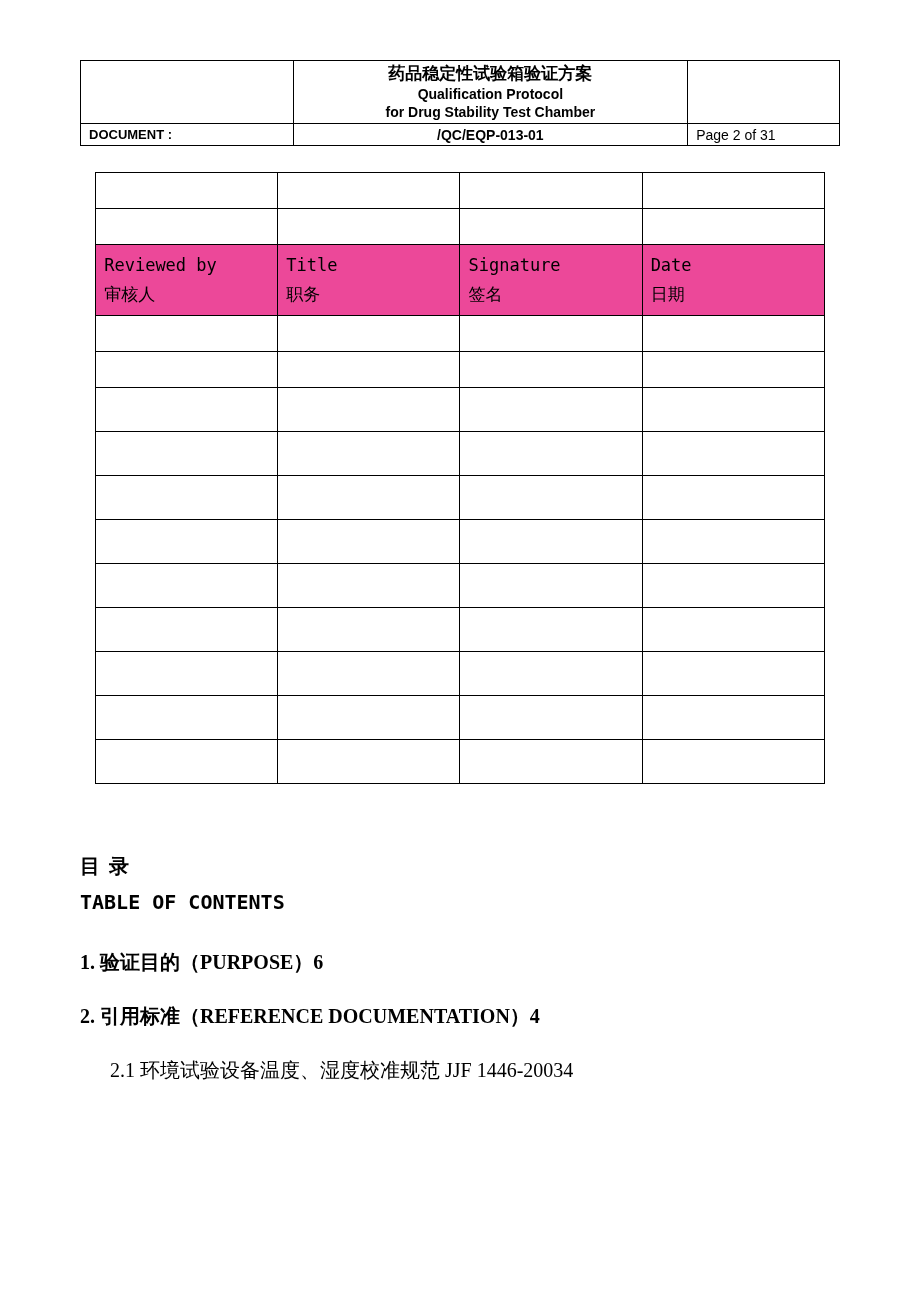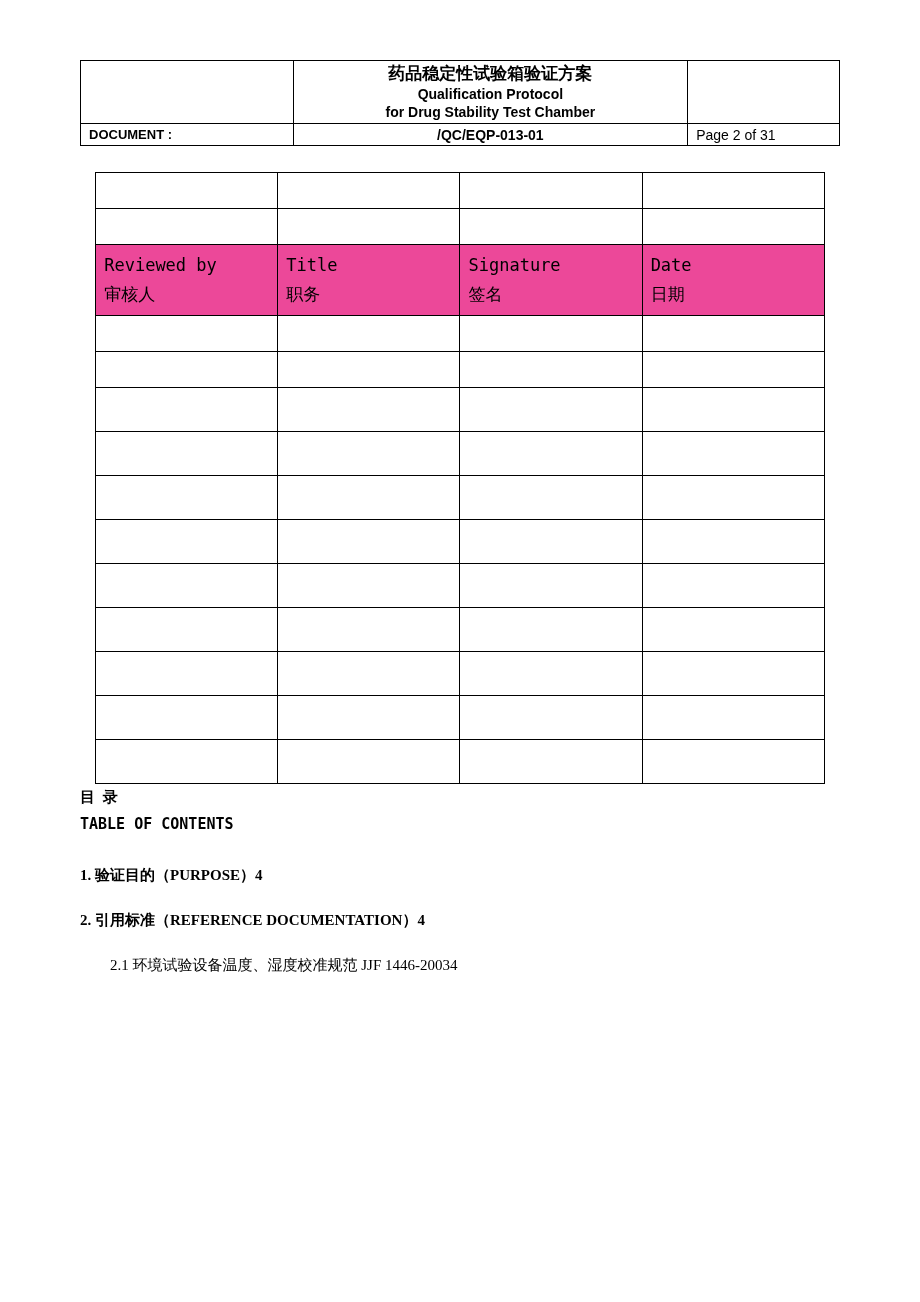--- a/index.html
+++ b/index.html
@@ -74,22 +74,23 @@
       line-height: 1.7;
       height: 68px;
     }
     .sig-table .blank { height: 36px; }
     .sig-table .short { height: 44px; }
     .col1 { width: 25%; }
     .col2 { width: 25%; }
     .col3 { width: 25%; }
     .col4 { width: 25%; }
     .toc-section {
+      margin-top: 64px;
       font-family: "SimSun", "宋体", serif;
-      font-size: 15px;
+      font-size: 20px;
       font-weight: bold;
       line-height: 1.8;
     }
     .toc-title { letter-spacing: 2px; }
     .toc-sub { font-family: "SimSun", monospace; }
     .toc-items { margin-top: 24px; }
     .toc-items p { margin-bottom: 18px; }
     .toc-sub-item { margin-left: 30px; font-weight: normal; }
   </style>
 </head>
@@ -212,17 +213,17 @@
         <td></td>
         <td></td>
       </tr>
 </tbody>
   </table>
 
 <div class="toc-section">
   <p class="toc-title">目  录</p>
   <p class="toc-sub">TABLE OF CONTENTS</p>
   <div class="toc-items">
-    <p>1. 验证目的（PURPOSE）4</p>
+    <p>1. 验证目的（PURPOSE）6</p>
     <p>2. 引用标准（REFERENCE DOCUMENTATION）4</p>
     <p class="toc-sub-item">2.1 环境试验设备温度、湿度校准规范 JJF 1446-20034</p>
   </div>
 </div>
 
 </body></html>

